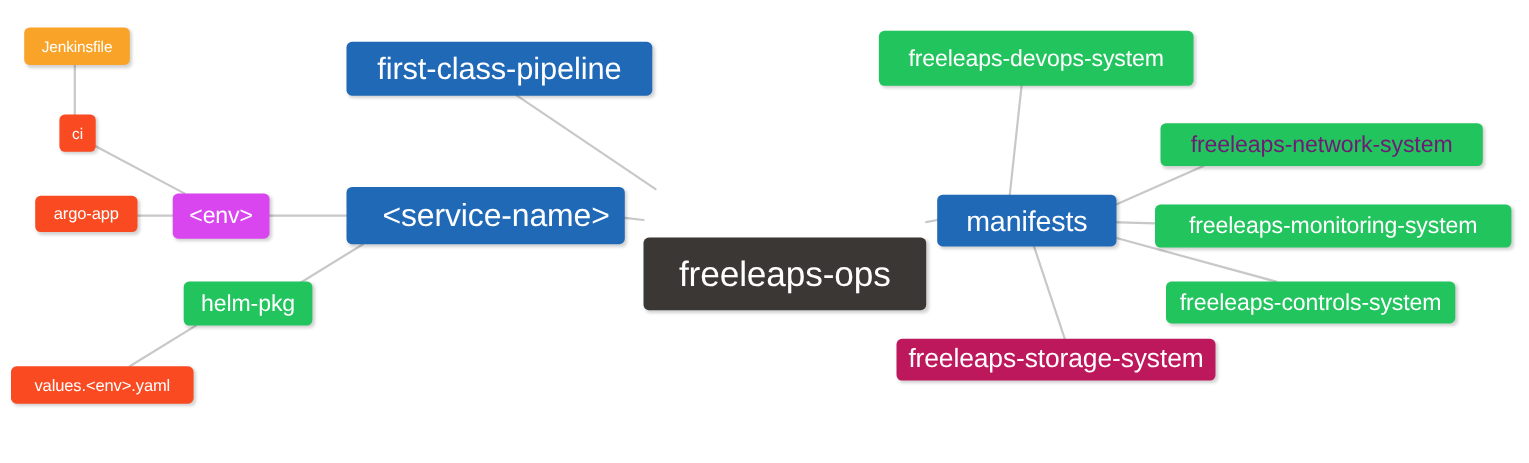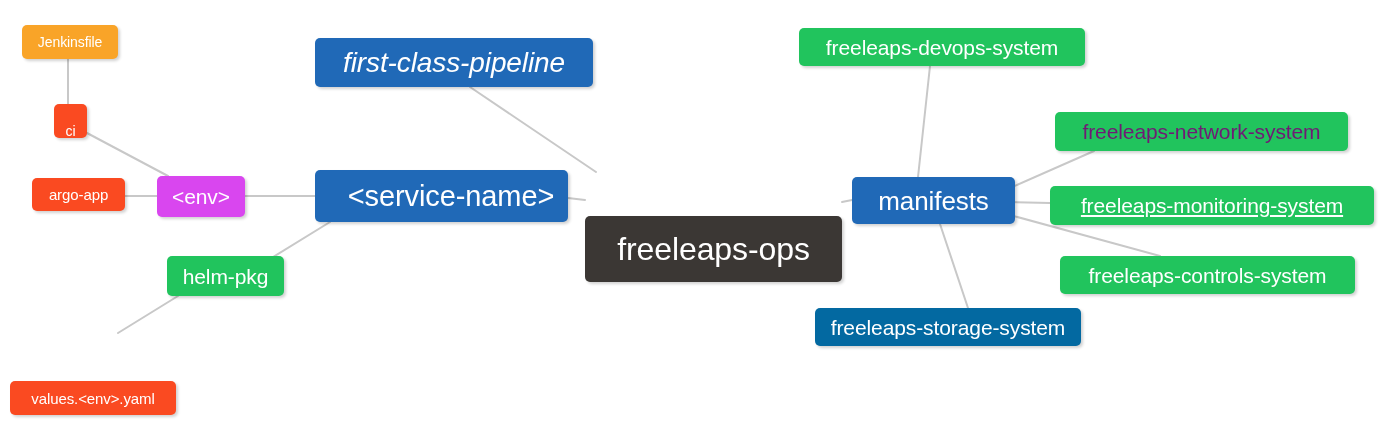--- a/index.html
+++ b/index.html
@@ -63,56 +63,56 @@
       <line x1="918" y1="177" x2="930" y2="66" stroke="#c8c8c8" stroke-width="2" stroke-linecap="round"></line>
       <line x1="1010" y1="188" x2="1094" y2="151" stroke="#c8c8c8" stroke-width="2" stroke-linecap="round"></line>
       <line x1="1010" y1="202" x2="1050" y2="203" stroke="#c8c8c8" stroke-width="2" stroke-linecap="round"></line>
       <line x1="1010" y1="215" x2="1160" y2="256" stroke="#c8c8c8" stroke-width="2" stroke-linecap="round"></line>
       <line x1="940" y1="224" x2="968" y2="308" stroke="#c8c8c8" stroke-width="2" stroke-linecap="round"></line>
     </svg>
   <div id="nodes">
       <div class="node" style="left: 22px; top: 25px; width: 96px; height: 34px; background: rgb(249, 164, 40); font-size: 14px; color: rgb(255, 255, 255); justify-content: center;">
         <span class="node-label">Jenkinsfile</span>
       </div>
-      <div class="node" style="left: 54px; top: 104px; width: 33px; height: 34px; background: rgb(250, 74, 33); font-size: 14px; color: rgb(255, 255, 255); align-items: flex-end;">
+      <div class="node" style="left: 54px; top: 104px; width: 33px; height: 34px; background: rgb(250, 74, 33); font-size: 14px; color: rgb(255, 255, 255);">
         <span class="node-label">ci</span>
       </div>
       <div class="node" style="left: 32px; top: 178px; width: 93px; height: 33px; background: rgb(250, 74, 33); font-size: 15px; color: rgb(255, 255, 255);">
         <span class="node-label">argo-app</span>
       </div>
       <div class="node" style="left: 157px; top: 176px; width: 88px; height: 41px; background: #d946ef; font-size: 21px; color: rgb(255, 255, 255);">
         <span class="node-label">&lt;env&gt;</span>
       </div>
       <div class="node" style="left: 148px; top: 256px; width: 117px; height: 40px; background: rgb(33, 196, 93); font-size: 21px; color: rgb(255, 255, 255); margin-left: 19px;">
         <span class="node-label">helm-pkg</span>
       </div>
-      <div class="node" style="left: 10px; top: 333px; width: 166px; height: 34px; background: rgb(250, 74, 33); font-size: 15px; color: rgb(255, 255, 255); margin-top: 48px;">
+      <div class="node" style="left: 10px; top: 333px; width: 166px; height: 34px; background: rgb(250, 74, 33); font-size: 15px; color: rgb(255, 255, 255);">
         <span class="node-label">values.&lt;env&gt;.yaml</span>
       </div>
-      <div class="node" style="left: 315px; top: 38px; width: 278px; height: 49px; background: rgb(32, 105, 183); font-size: 28px; color: rgb(255, 255, 255); font-style: italic;">
+      <div class="node" style="left: 315px; top: 38px; width: 278px; height: 49px; background: rgb(32, 105, 183); font-size: 28px; color: rgb(255, 255, 255);">
         <span class="node-label">first-class-pipeline</span>
       </div>
       <div class="node" style="left: 315px; top: 170px; width: 253px; height: 52px; background: rgb(32, 105, 183); font-size: 29px; color: rgb(255, 255, 255); padding-left: 19px;">
         <span class="node-label">&lt;service-name&gt;</span>
       </div>
       <div class="node" style="left: 585px; top: 172px; width: 257px; height: 66px; background: rgb(59, 55, 52); font-size: 32px; color: rgb(255, 255, 255); margin-top: 44px;">
         <span class="node-label">freeleaps-ops</span>
       </div>
       <div class="node" style="left: 852px; top: 177px; width: 163px; height: 47px; background: rgb(32, 105, 183); font-size: 26px; color: rgb(255, 255, 255);">
         <span class="node-label">manifests</span>
       </div>
-      <div class="node" style="left: 799px; top: 28px; width: 286px; height: 38px; background: rgb(33, 196, 93); font-size: 21px; color: rgb(255, 255, 255);">
+      <div class="node" style="left: 799px; top: 28px; width: 286px; height: 50px; background: rgb(33, 196, 93); font-size: 21px; color: rgb(255, 255, 255);">
         <span class="node-label">freeleaps-devops-system</span>
       </div>
       <div class="node" style="left: 1055px; top: 112px; width: 293px; height: 39px; background: rgb(33, 196, 93); font-size: 21px; color: #701a75;">
         <span class="node-label">freeleaps-network-system</span>
       </div>
-      <div class="node" style="left: 1050px; top: 186px; width: 324px; height: 39px; background: rgb(33, 196, 93); font-size: 21px; color: rgb(255, 255, 255); text-decoration: underline;">
+      <div class="node" style="left: 1050px; top: 186px; width: 324px; height: 39px; background: rgb(33, 196, 93); font-size: 21px; color: rgb(255, 255, 255);">
         <span class="node-label">freeleaps-monitoring-system</span>
       </div>
-      <div class="node" style="left: 1060px; top: 256px; width: 295px; height: 38px; background: rgb(33, 196, 93); font-size: 21px; color: rgb(255, 255, 255);">
+      <div class="node" style="left: 1060px; top: 256px; width: 263px; height: 38px; background: rgb(33, 196, 93); font-size: 21px; color: rgb(255, 255, 255);">
         <span class="node-label">freeleaps-controls-system</span>
       </div>
-      <div class="node" style="left: 815px; top: 308px; width: 266px; height: 38px; background: #0369a1; font-size: 21px; color: rgb(255, 255, 255);">
+      <div class="node" style="left: 815px; top: 308px; width: 290px; height: 38px; background: #be185d; font-size: 24px; color: rgb(255, 255, 255);">
         <span class="node-label">freeleaps-storage-system</span>
       </div>
     </div>
 </div>
 
 </body></html>

